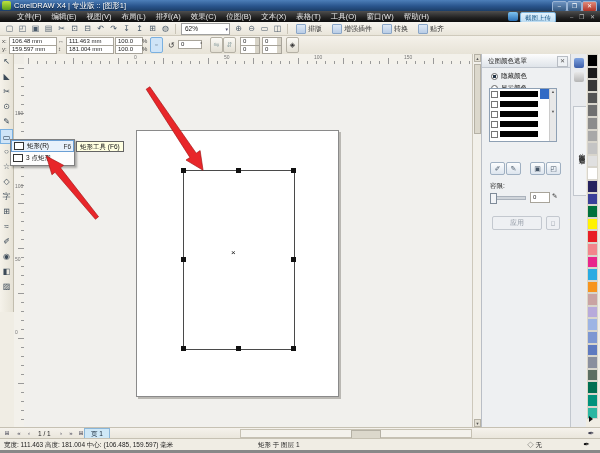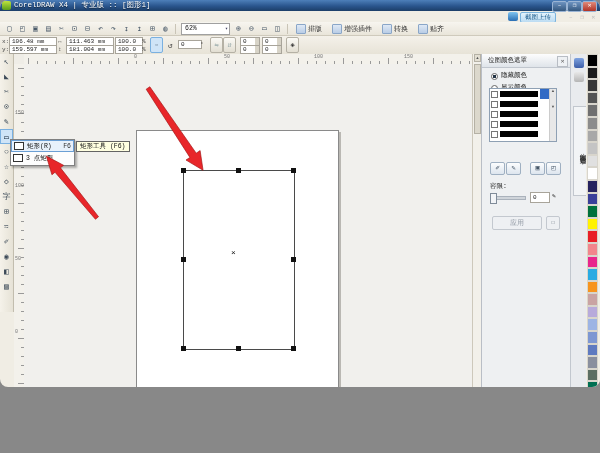--- a/index.html
+++ b/index.html
@@ -1,17 +1,17 @@
 <!DOCTYPE html>
 <html><head>
 <meta charset="utf-8">
 <style>
   html,body{margin:0;padding:0;background:#888;}
-  .screen{position:relative;width:600px;height:387px;overflow:hidden;
-    font-family:Liberation Mono, monospace;background:#f0ede4;border-radius:8px;
+  .screen{position:relative;width:600px;height:450px;overflow:hidden;
+    font-family:Liberation Sans, sans-serif;background:#f0ede4;
     -webkit-font-smoothing:antialiased;}
   .abs{position:absolute;}
   
   .titlebar{left:0;top:0;width:600px;height:11px;background:linear-gradient(#4d7fb9,#2a558d 55%,#1c3e68);
     color:#fff;font-size:7.5px;line-height:11px;}
   .titlebar .logo{position:absolute;left:2px;top:1px;width:9px;height:9px;background:linear-gradient(#bfe33f,#5a9e1c);border-radius:2px;}
   .titlebar .ttext{position:absolute;left:14px;top:0;white-space:nowrap;text-shadow:0 1px 1px #123;}
   .wbtn{position:absolute;top:1px;width:13px;height:9px;border:1px solid #9ab4d4;border-radius:2px;
     background:linear-gradient(#6d93c0,#35587f);color:#fff;font-size:6px;line-height:8px;text-align:center;}
   .wbtn.close{background:linear-gradient(#e08a7a,#b03326);}
@@ -127,20 +127,34 @@
 <div class="screen">
 
   <div class="abs titlebar">
     <div class="logo"></div>
     <div class="ttext">CorelDRAW X4 | 专业版 :: [图形1]</div>
     <div class="wbtn" style="right:33px">–</div>
     <div class="wbtn" style="right:18px">❐</div>
     <div class="wbtn close" style="right:3px">✕</div>
   </div>
 
+  <div class="abs menubar">
+      <div class="mi">文件(F)</div>
+      <div class="mi">编辑(E)</div>
+      <div class="mi">视图(V)</div>
+      <div class="mi">布局(L)</div>
+      <div class="mi">排列(A)</div>
+      <div class="mi">效果(C)</div>
+      <div class="mi">位图(B)</div>
+      <div class="mi">文本(X)</div>
+      <div class="mi">表格(T)</div>
+      <div class="mi">工具(O)</div>
+      <div class="mi">窗口(W)</div>
+      <div class="mi">帮助(H)</div>
+    </div>
   <div class="abs plogo"></div>
   <div class="abs badge">截图上传</div>
   <div class="abs docctl">–  ❐  ✕</div>
 
   <div class="abs toolbar">
     <span style="display:flex">
         <div class="tbtn">▢</div>
         <div class="tbtn">◰</div>
         <div class="tbtn">▣</div>
         <div class="tbtn">▤</div>

